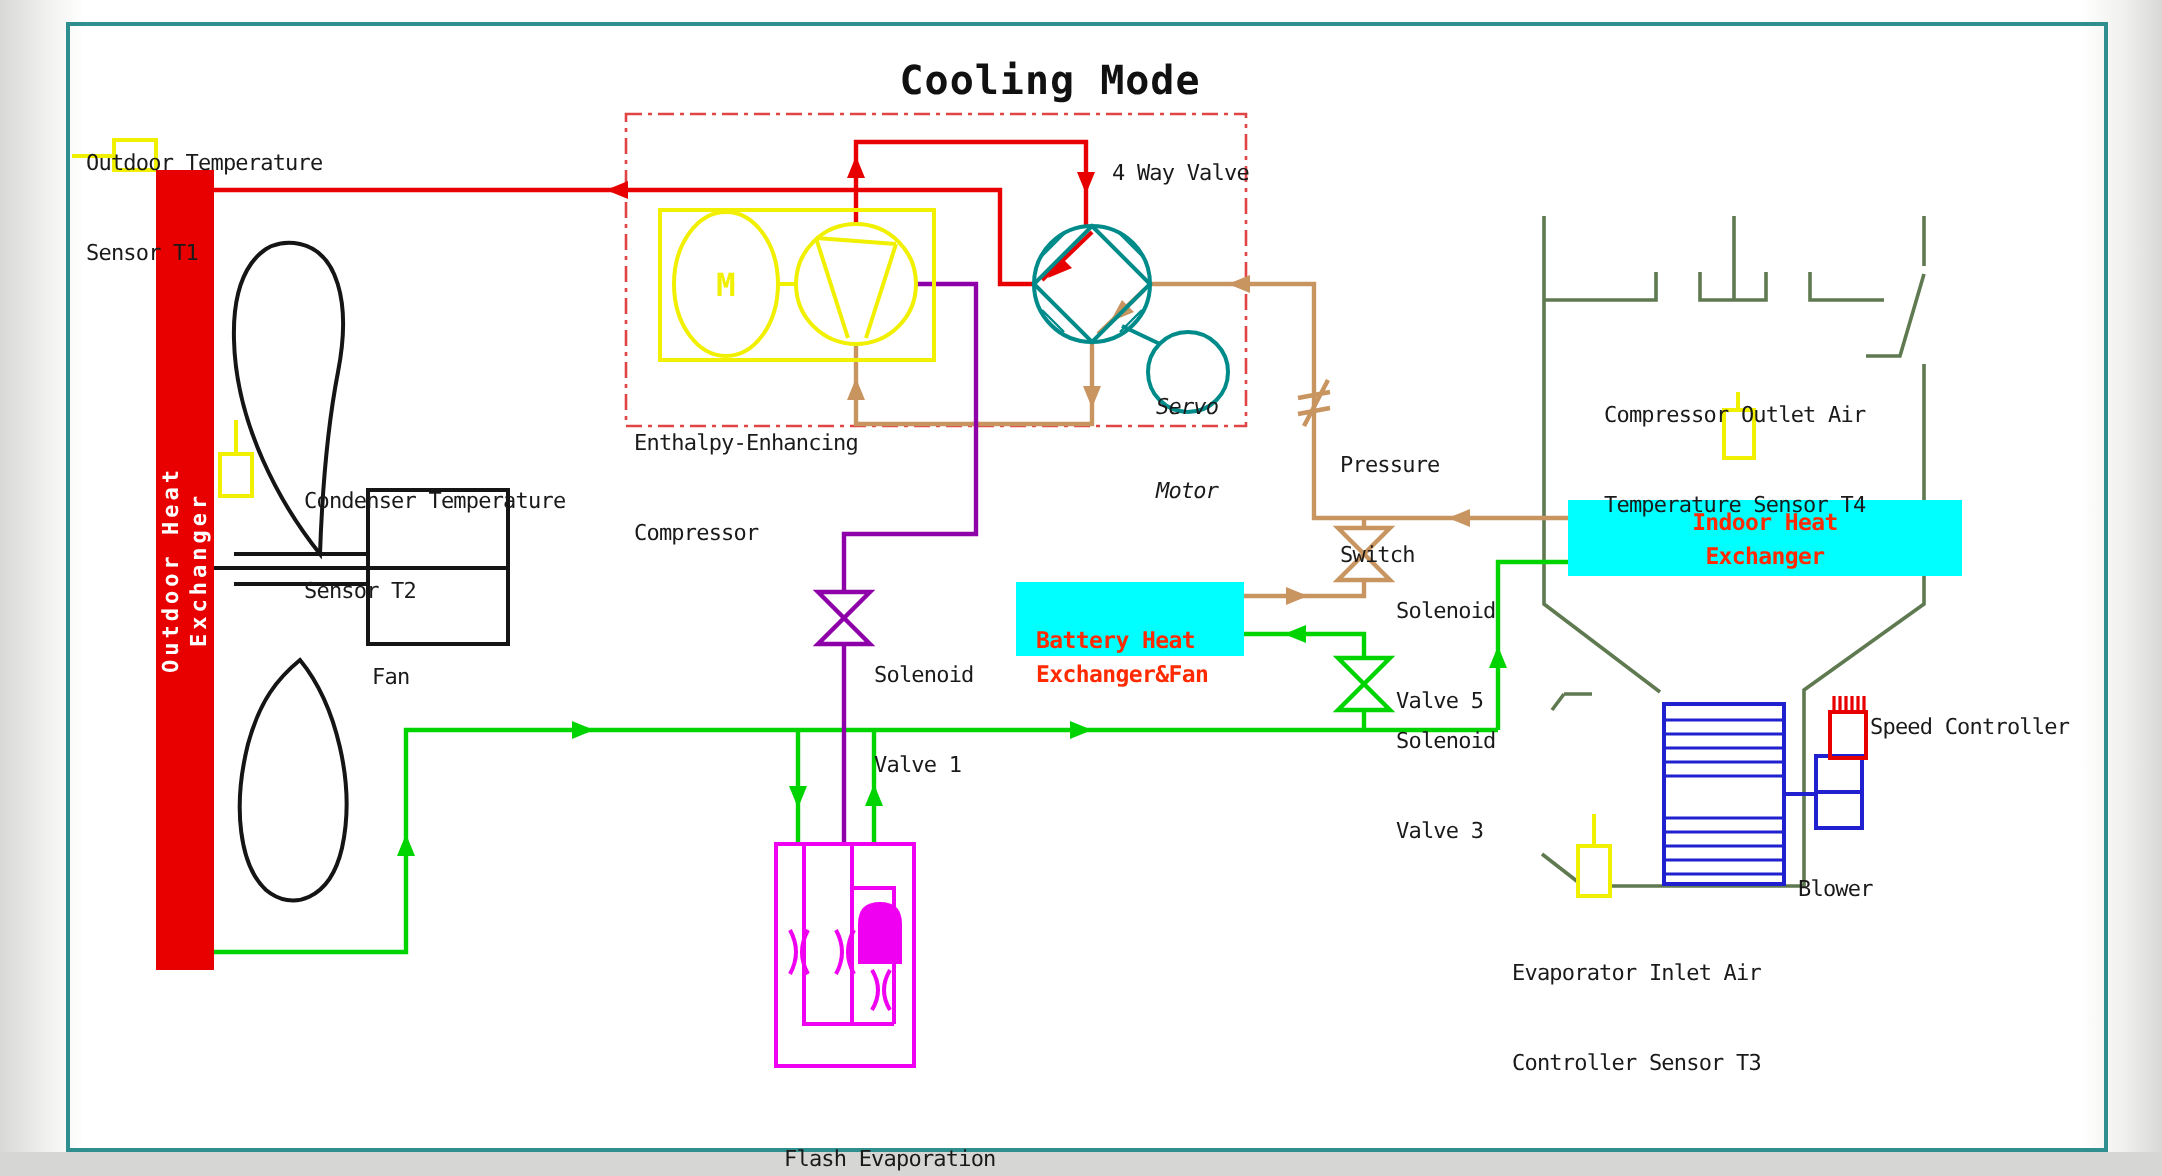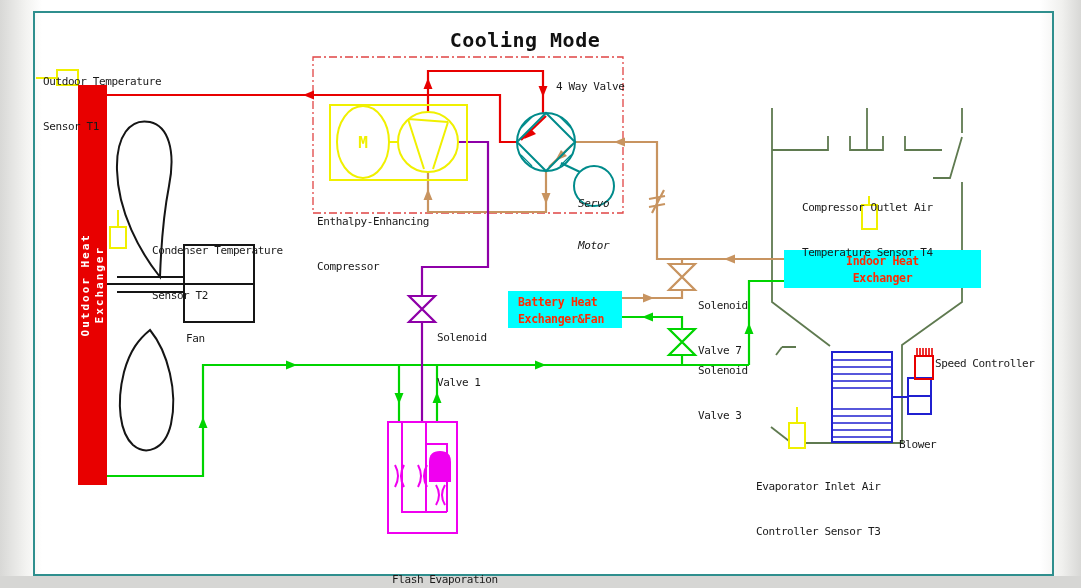--- a/index.html
+++ b/index.html
@@ -14,21 +14,21 @@
   .title{position:absolute;left:377px;top:16px;width:296px;text-align:center;
     font:bold 20px "DejaVu Sans Mono",monospace;color:#111;letter-spacing:0.5px;margin-top:12px;}
   .redbar{position:absolute;left:78px;top:85px;width:29px;height:400px;background:#e80000;
     display:flex;align-items:center;justify-content:center;}
   .redbar-text{writing-mode:vertical-rl;transform:rotate(180deg);color:#ffffff;
     font:bold 11px "DejaVu Sans Mono",monospace;letter-spacing:2px;text-align:center;line-height:14px;}
   .redbar-text span{display:block;}
   .cyanbox{position:absolute;background:#00ffff;color:#ff2a00;
     font:bold 11.5px "DejaVu Sans Mono",monospace;line-height:17px;letter-spacing:-0.3px;}
   .cyanbox span{display:block;}
-  .battery{left:508px;top:291px;width:114px;height:37px;padding-top:3px;box-sizing:border-box;}
+  .battery{left:508px;top:291px;width:114px;height:37px;padding-top:21px;box-sizing:border-box;}
   .battery span{padding-left:10px;}
   .indoor{left:784px;top:250px;width:197px;height:38px;text-align:center;padding-top:3px;box-sizing:border-box;}
   
   .sr{stroke:#e80000;stroke-width:2.2;fill:none}
   .st{stroke:#c89460;stroke-width:2.2;fill:none}
   .sg{stroke:#00d400;stroke-width:2.2;fill:none}
   .sp{stroke:#8e00a8;stroke-width:2.2;fill:none}
   .sy{stroke:#f0f000;stroke-width:2;fill:none}
   .syb{stroke:#f0f000;stroke-width:2;fill:none}
   .sk{stroke:#151515;stroke-width:2;fill:none}
@@ -209,29 +209,33 @@
     <span>Compressor</span>
   </div>
 
   <div class="lbl" style="left:556px;top:79px;text-align:right;">4 Way Valve</div>
 
   <div class="lbl" style="left:578px;top:169px;line-height:14px;font-style:italic;">
     <span>Servo</span>
     <span>Motor</span>
   </div>
 
+  <div class="lbl" style="left:670px;top:195px;">
+    <span>Pressure</span>
+    <span>Switch</span>
+  </div>
 
   <div class="lbl" style="left:437px;top:300px;">
     <span>Solenoid</span>
     <span>Valve 1</span>
   </div>
 
   <div class="lbl" style="left:698px;top:268px;">
     <span>Solenoid</span>
-    <span>Valve 7</span>
+    <span>Valve 5</span>
   </div>
 
   <div class="lbl" style="left:698px;top:333px;">
     <span>Solenoid</span>
     <span>Valve 3</span>
   </div>
 
   <div class="lbl" style="left:802px;top:170px;">
     <span>Compressor Outlet Air</span>
     <span>Temperature Sensor T4</span>

